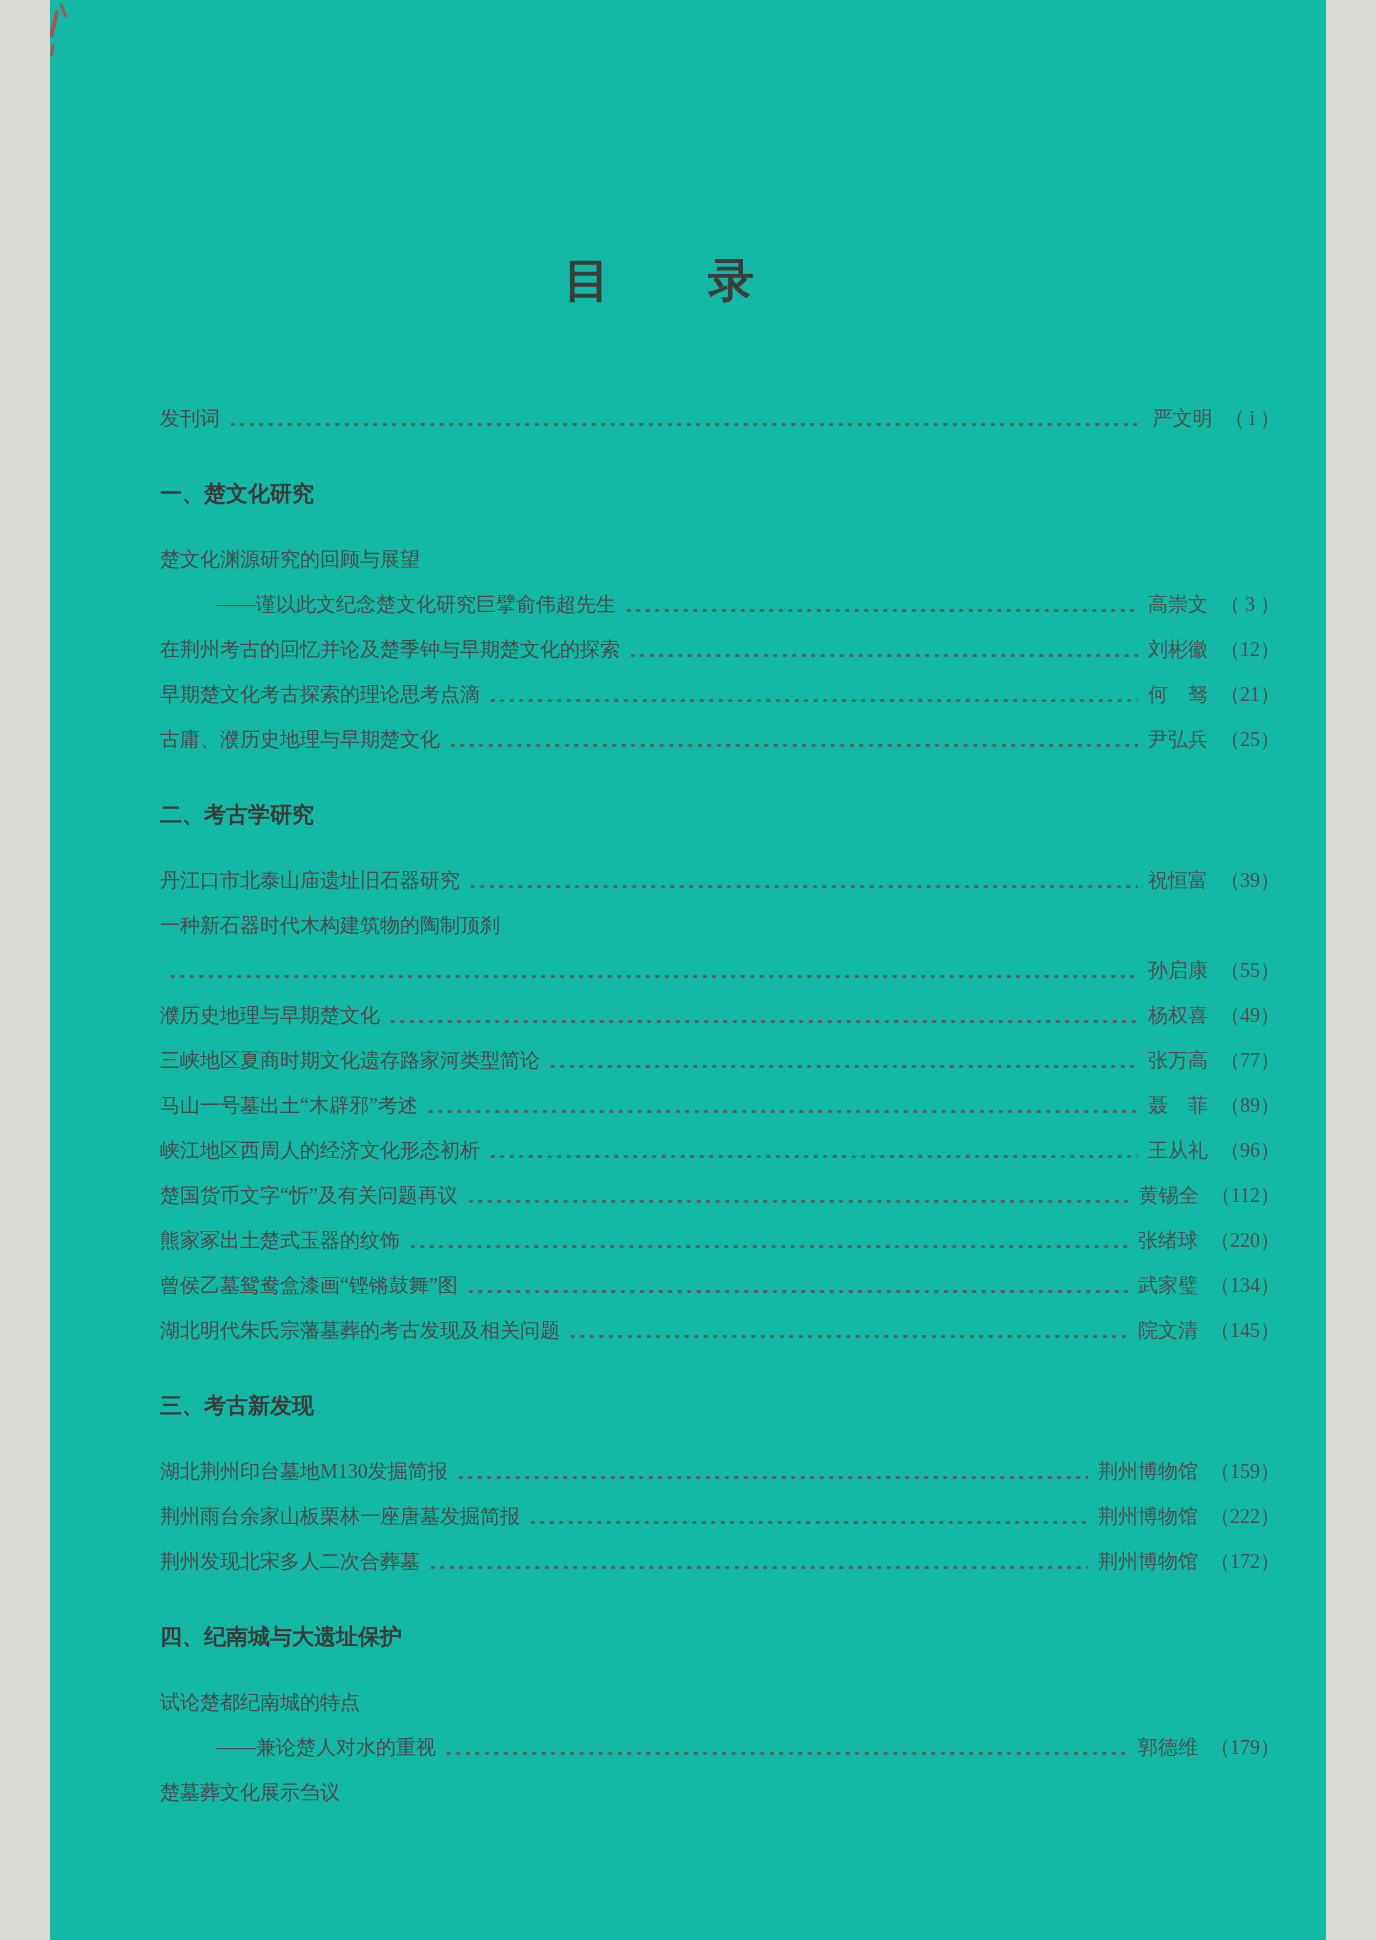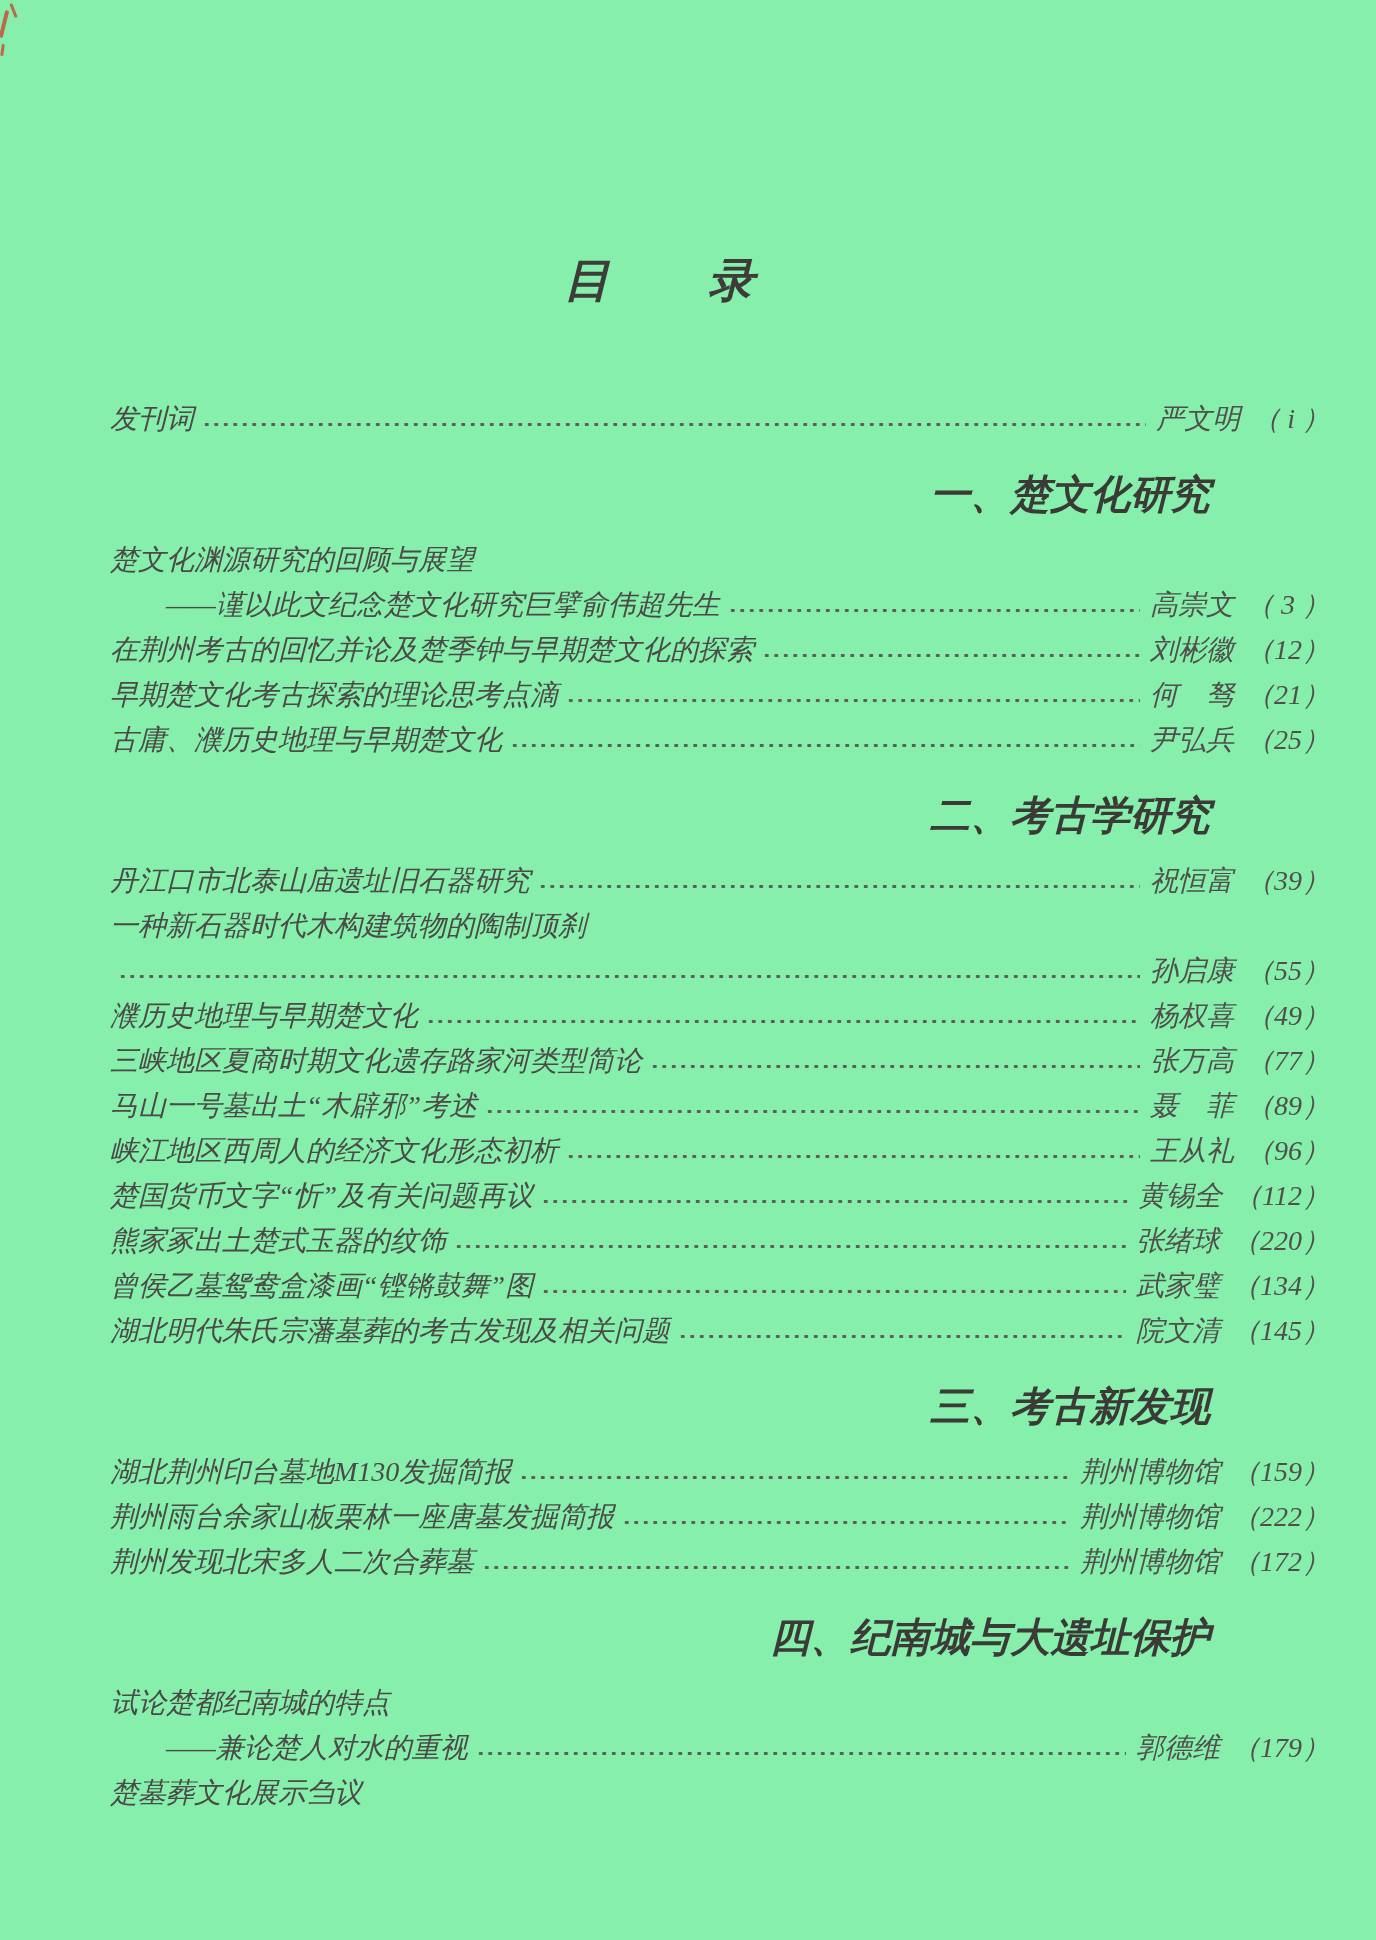--- a/index.html
+++ b/index.html
@@ -1,24 +1,23 @@
 <!DOCTYPE html>
 <html><head>
 <meta charset="utf-8">
 <style>
   html,body{margin:0;padding:0;background:#d9d9d6;}
   .page{
     position:relative;
-    width:1376px;height:1940px;
+    width:1276px;height:1940px;
     margin:0 auto;
-    background:#86efac;
+    background:#14b8a6;
     overflow:hidden;
     font-family:"Liberation Serif","DejaVu Serif",serif;
     color:#4b4a47;
-    font-style:italic;
   }
   .content{
     box-sizing:border-box;
     padding:250px 46px 0 110px;
   }
   .doc-title{
     text-align:center;
     padding-right:120px;
     font-size:46px;
     font-weight:700;
@@ -26,42 +25,42 @@
     letter-spacing:2px;
     height:62px;
     line-height:62px;
   }
   .toc{display:block;}
   .entry{margin:0;}
   .entry.front{margin-top:84px;}
   .line{
     height:45px;
     line-height:45px;
-    font-size:28px;
+    font-size:20px;
   }
   .row{display:flex;align-items:stretch;}
   .row .t,.row .sub{white-space:nowrap;flex:0 0 auto;}
   .row .sub{padding-left:56px;}
   .leader{
     flex:1 1 auto;
     min-width:18px;
     margin:0 10px 0 8px;
     background-image:radial-gradient(circle,#5d5c58 1.7px,rgba(0,0,0,0) 2px);
     background-size:9.5px 9px;
     background-repeat:repeat-x;
     background-position:left 0 bottom 12px;
   }
   .who{white-space:nowrap;flex:0 0 auto;color:#504f4c;}
   .who .author{margin-right:12px;}
   .heading{
     font-family:"Liberation Sans","DejaVu Sans",sans-serif;
     font-weight:700;
-    font-size:40px;
+    font-size:22px;
     color:#3b3a37;
-    text-align:right;
+    text-align:left;
     padding-right:120px;
     height:46px;
     line-height:46px;
     margin:30px 0 20px;
   }
   
   .mark{position:absolute;background:#cf3a2e;opacity:.75;border-radius:2px;}
   .mark.m1{left:2px;top:10px;width:4px;height:28px;transform:rotate(14deg);}
   .mark.m2{left:12px;top:3px;width:3px;height:15px;transform:rotate(-22deg);}
   .mark.m3{left:1px;top:44px;width:3px;height:12px;transform:rotate(8deg);}

